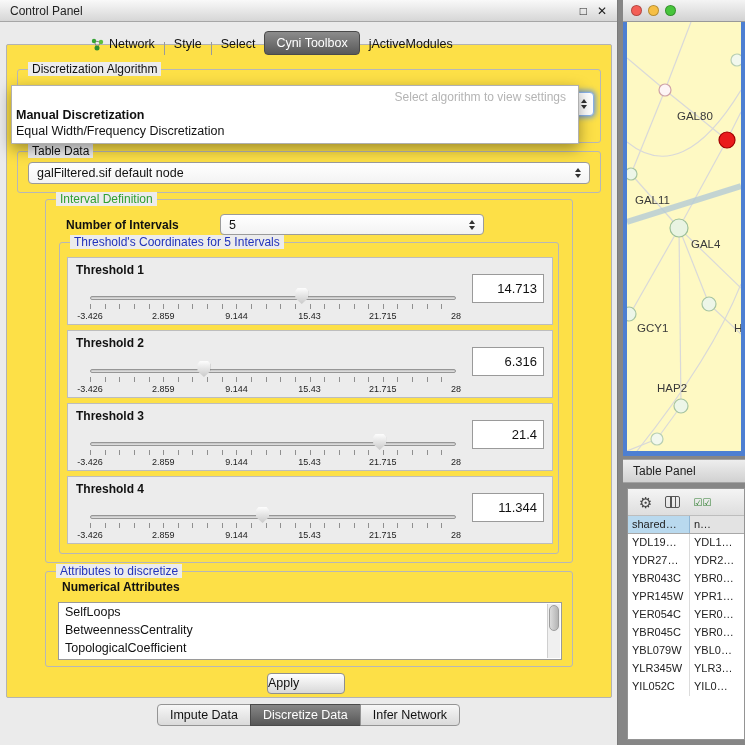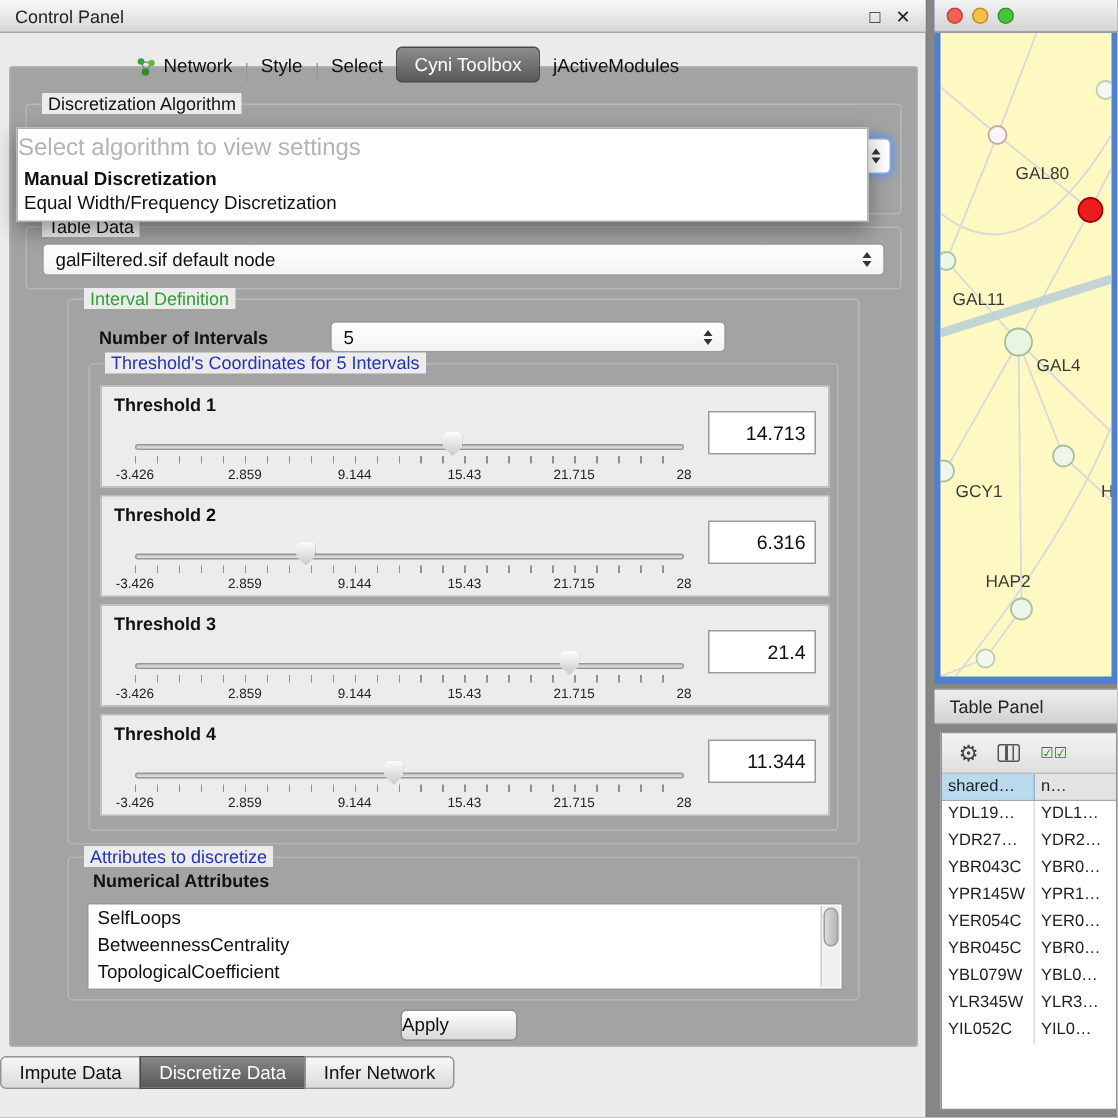--- a/index.html
+++ b/index.html
@@ -10,57 +10,57 @@
   .cp{position:absolute;left:0;top:0;width:618px;height:745px;background:#ebebeb;border-right:1px solid #7a7a7a}
   .titlebar{position:absolute;left:0;top:0;right:0;height:22px;background:linear-gradient(#f9f9f9,#d6d6d6);border-bottom:1px solid #a6a6a6;display:flex;align-items:center;padding:0 10px;font-size:12px;color:#222}
   .titlebar .sp{flex:1}
   .tb-ico{font-size:12px;color:#222;margin-left:10px;cursor:default}
 
   .tabrow{position:absolute;top:31px;left:82px;display:flex;align-items:flex-end;z-index:6}
   .tab{font-size:12.5px;color:#111;padding:4px 9px;display:flex;align-items:center;gap:5px;white-space:nowrap}
   .tab.sel{background:linear-gradient(#8c8c8c,#595959);color:#fff;border-radius:4px;border:1px solid #4a4a4a;padding:4px 11px}
   .tabdiv{width:1px;height:13px;background:#9a9a9a}
 
-  .mainpanel{position:absolute;left:6px;top:44px;width:606px;height:654px;background:#a3a3a3;border:1px solid #b3b3b3;border-radius:2px}
+  .mainpanel{position:absolute;left:6px;top:44px;width:606px;height:654px;background:#fde047;border:1px solid #b3b3b3;border-radius:2px}
 
   .group{position:absolute;border:1px solid #b7b7b7;border-radius:3px}
   .gtitle{position:absolute;top:-8px;left:10px;background:#ececec;padding:0 4px;font-size:12px;color:#111;white-space:nowrap}
   .gtitle.green{color:#2f9e33}
   .gtitle.blue{color:#2233bb}
 
   .combo{position:absolute;background:linear-gradient(#ffffff,#f3f3f3);border:1px solid #9b9b9b;border-radius:4px;font-size:12.5px;color:#111;display:flex;align-items:center;padding:0 8px}
   .combo .sp{flex:1}
   .stepper{display:flex;flex-direction:column;gap:2px;margin-left:6px}
   .stepper i{width:0;height:0;border-left:3.5px solid transparent;border-right:3.5px solid transparent;display:block}
   .stepper .up{border-bottom:4px solid #333}
   .stepper .dn{border-top:4px solid #333}
 
   .popup{position:absolute;left:4px;top:40px;width:568px;background:#fff;border:1px solid #b0b0b0;box-shadow:0 5px 14px rgba(0,0,0,.38);z-index:20;padding:2px 0 4px}
-  .pop-ph{font-size:16px;color:#b4b4b4;text-align:left;padding:2px 0 3px}
+  .pop-ph{font-size:12px;color:#b4b4b4;text-align:right;padding:2px 12px 3px}
   .pop-opt{font-size:12.5px;color:#111;padding:1px 4px;white-space:nowrap}
   .pop-opt.b{font-weight:bold}
   .focusring{position:absolute;background:#fff;border:1px solid #8ab2e8;border-radius:4px;box-shadow:0 0 5px 2px rgba(100,150,235,.85);z-index:4}
 
   .thr-panel{position:absolute;left:7px;width:486px;height:68px;border:1px solid #bdbdbd;background:#ececec}
   .thr-label{position:absolute;left:8px;top:5px;font-size:12px;font-weight:bold;color:#111}
   .valbox{position:absolute;right:8px;top:16px;width:72px;height:29px;background:#fff;border:1px solid #9a9a9a;font-size:13px;color:#111;text-align:right;line-height:27px;padding-right:6px}
   .slider{position:absolute;left:22px;top:28px;width:366px;height:38px}
   .track{position:absolute;left:0;right:0;top:10px;height:4px;background:linear-gradient(#c2c2c2,#e3e3e3);border:1px solid #969696;border-radius:3px}
   .thumb{position:absolute;top:2px;width:13px;height:16px;background:linear-gradient(#fdfdfd,#c9c9c9);clip-path:polygon(50% 100%,0 62%,0 18%,18% 0,82% 0,100% 18%,100% 62%);filter:drop-shadow(0 0 1px #666)}
   .ticks{position:absolute;left:0;right:0;top:18px;height:5px;background:repeating-linear-gradient(to right,#8f8f8f 0 1px,transparent 1px 14.64px)}
   .tl{position:absolute;top:25px;transform:translateX(-50%);font-size:9px;color:#222;white-space:nowrap}
 
   .listbox{position:absolute;background:#fff;border:1px solid #9a9a9a;overflow:hidden}
   .listbox .item{font-size:12.5px;color:#111;line-height:18px;padding-left:6px;white-space:nowrap}
   .sbar{position:absolute;top:1px;right:1px;bottom:1px;width:13px;background:#f0f0f0;border-left:1px solid #cfcfcf}
   .sthumb{position:absolute;top:1px;left:1px;width:10px;height:26px;background:linear-gradient(90deg,#dcdcdc,#b4b4b4);border:1px solid #9d9d9d;border-radius:5px}
 
   .btn{position:absolute;background:linear-gradient(#ffffff,#d8d8d8);border:1px solid #8f8f8f;border-radius:4px;font-size:12.5px;color:#111;line-height:19px}
 
-  .btabs{position:absolute;left:0;right:0;top:704px;display:flex;}
+  .btabs{position:absolute;left:0;right:0;top:704px;display:flex;justify-content:center}
   .btab{font-size:12.5px;padding:3px 12px;border:1px solid #949494;background:linear-gradient(#f7f7f7,#dadada);color:#111;margin-left:-1px;white-space:nowrap}
   .btab:first-child{border-radius:4px 0 0 4px;margin-left:0}
   .btab:last-child{border-radius:0 4px 4px 0}
   .btab.sel{background:linear-gradient(#878787,#575757);color:#fff;border-color:#4a4a4a}
 
   
   .netwin{position:absolute;left:623px;top:0;width:122px;height:456px;background:#4d7fd2}
   .net-titlebar{position:absolute;left:0;top:0;right:0;height:22px;background:linear-gradient(#f4f4f4,#d2d2d2);border-bottom:1px solid #999;display:flex;align-items:center;padding-left:8px;gap:6px}
   .light{width:11px;height:11px;border-radius:50%;border:1px solid rgba(0,0,0,.25)}
   .canvas{position:absolute;left:4px;top:22px;width:114px;height:429px;background:#fef9c3;overflow:hidden}

